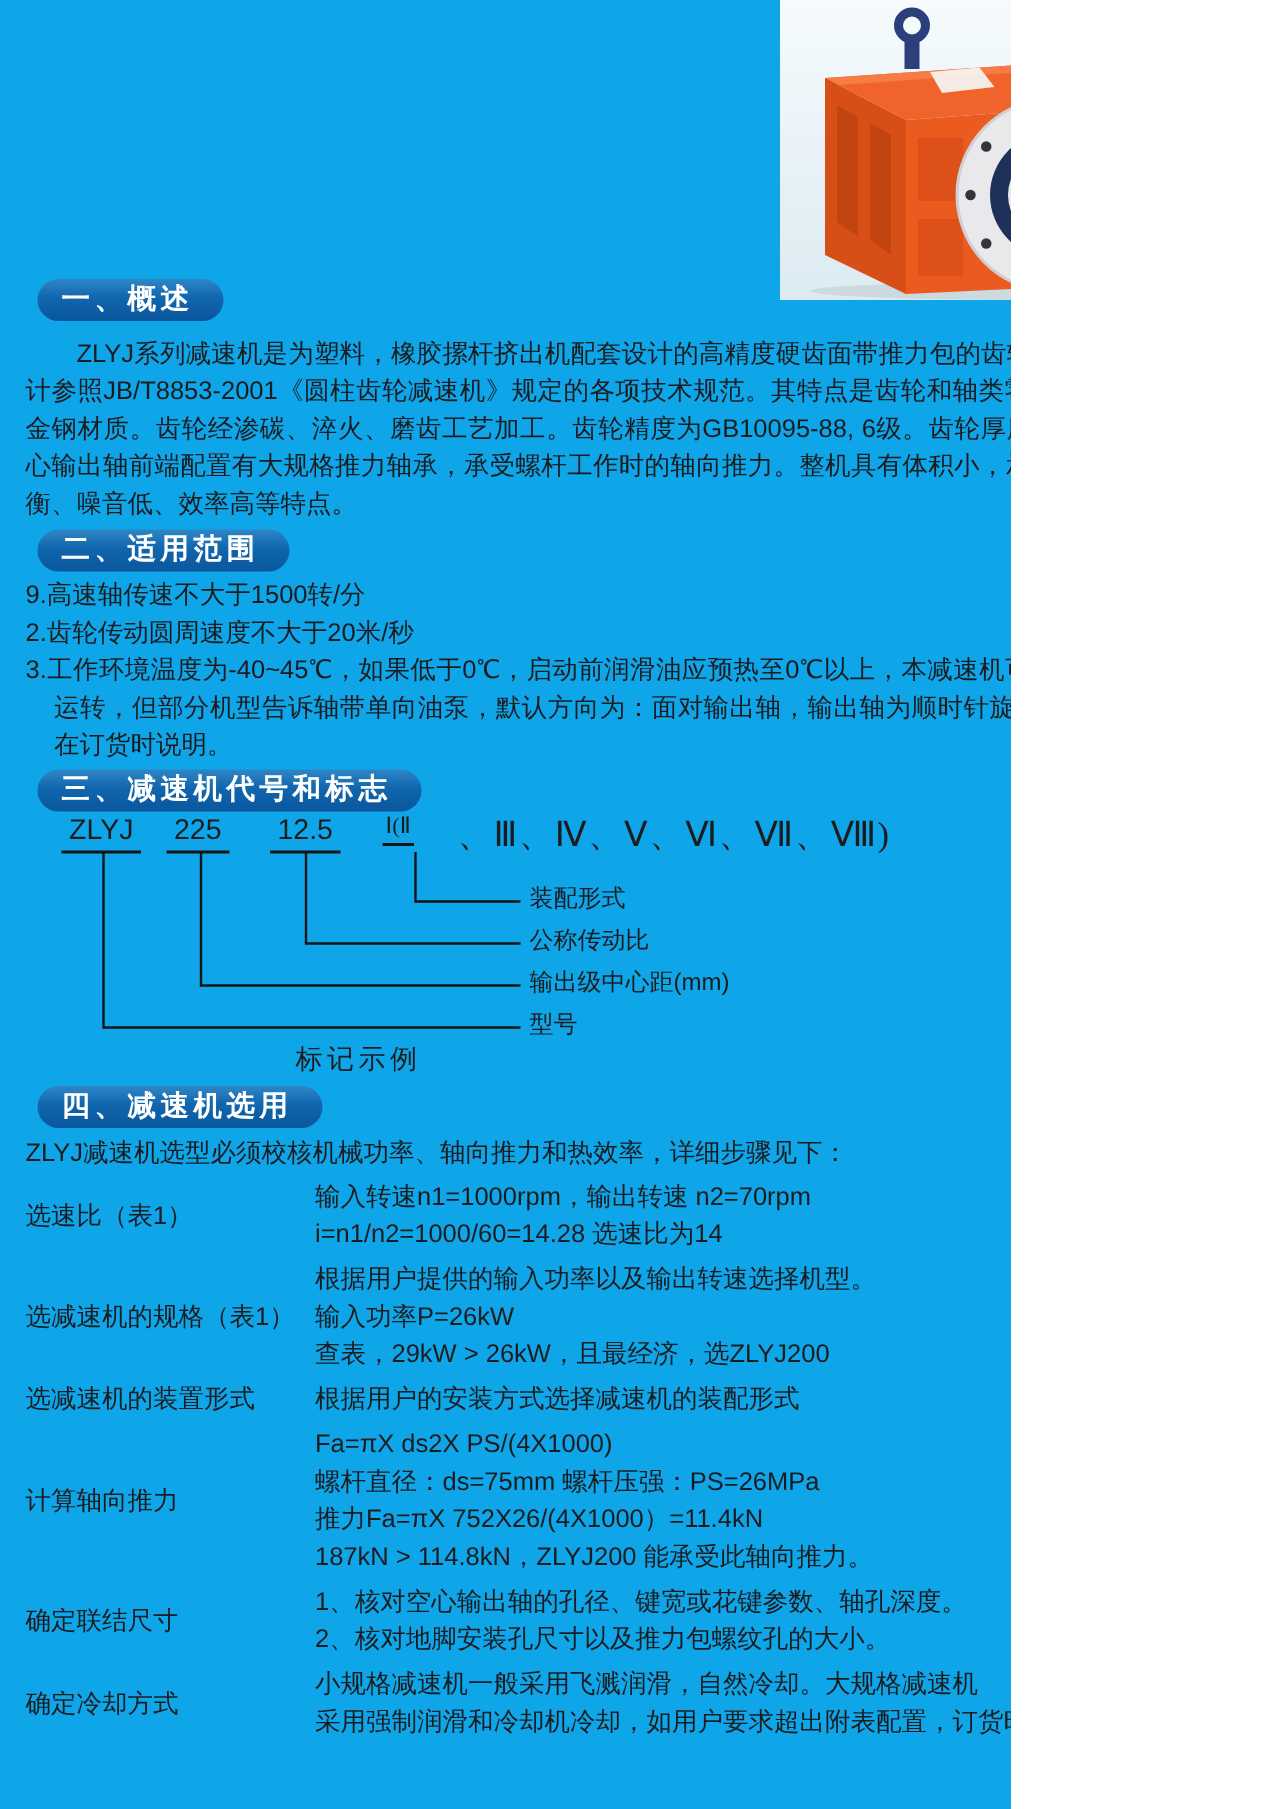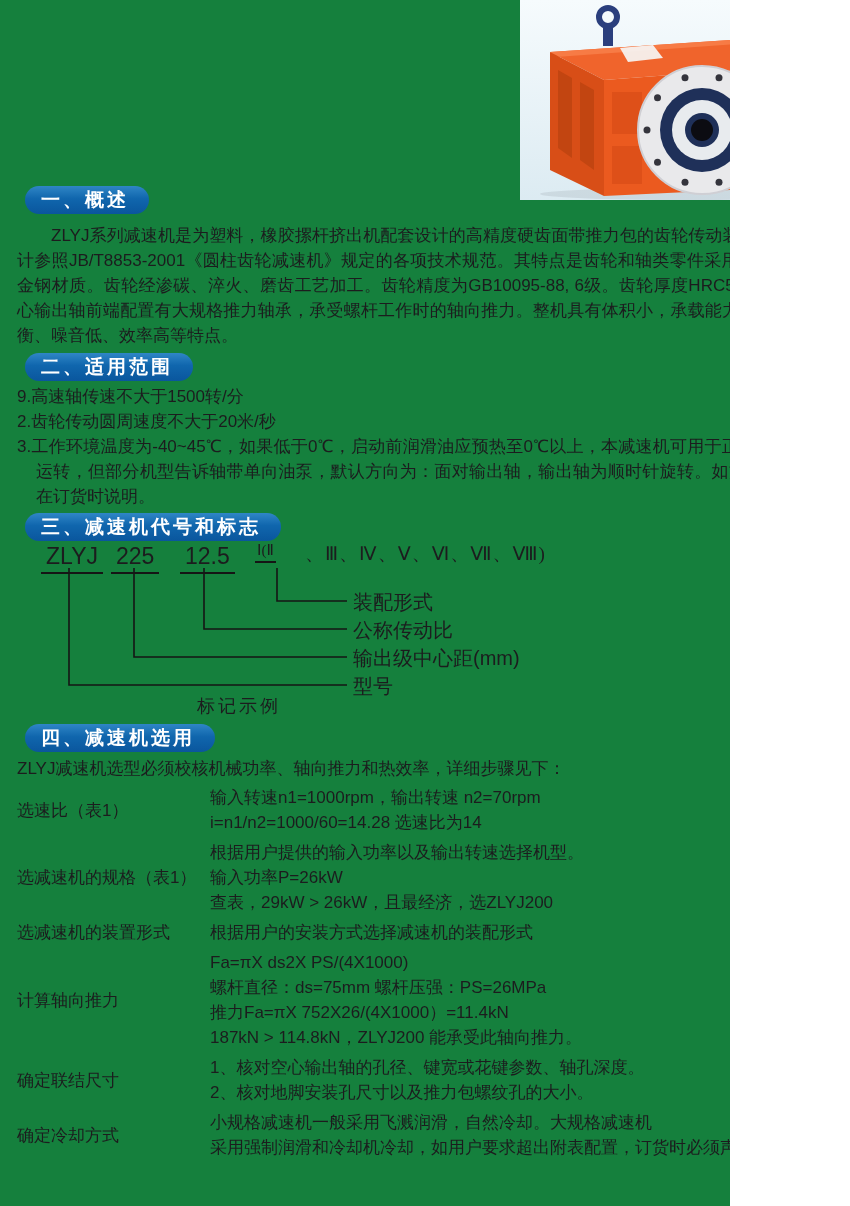--- a/index.html
+++ b/index.html
@@ -1,20 +1,20 @@
 <!DOCTYPE html>
 <html><head>
 <meta charset="utf-8">
 <style>
   * { margin:0; padding:0; box-sizing:border-box; }
   html,body { background:#ffffff; }
   .page {
     position:relative;
-    width:730px; height:1206px;
-    background:#15803d;
+    width:674px; height:1206px;
+    background:#0ea5e9;
     font-family:"Liberation Sans", sans-serif;
     color:#1c1c1e;
     overflow:hidden;
   }
   
   .photo { position:absolute; top:0; left:520px; width:330px; height:200px; }
 
   
   .content { position:absolute; top:186px; left:17px; width:808px; }
 
@@ -44,41 +44,41 @@
     text-align:justify;
   }
   .hang { padding-left:19px; text-indent:-19px; }
   .intro-line { font-size:17px; line-height:25px; font-weight:500; margin:4px 0 3px; }
 
   
   .diagram { position:relative; height:178px; margin:0 0 5px 0; }
   .diagram svg.connectors { position:absolute; left:0; top:0; }
   .code {
     position:absolute; top:2px;
-    font-size:23px; font-weight:500;
+    font-size:19px; font-weight:500;
     border-bottom:2px solid #151515;
     padding:0 5px 2px;
   }
   .code-1 { left:24px; }
   .code-2 { left:94px; }
   .code-3 { left:163px; }
   .code-4h {
     position:absolute; top:0; left:238px;
     font-family:"Liberation Serif", serif;
     font-size:15px;
     border-bottom:2px solid #151515;
     padding:0 2px 2px;
   }
   .code-4t {
     position:absolute; top:0; left:288px;
     font-family:"Liberation Serif", serif;
-    font-size:19px;
+    font-size:23px;
     letter-spacing:1px;
   }
-  .dlabel { position:absolute; left:336px; font-size:20px; font-weight:500; }
+  .dlabel { position:absolute; left:336px; font-size:16px; font-weight:500; }
   .dlabel-1 { top:48px; }
   .dlabel-2 { top:76px; }
   .dlabel-3 { top:104px; }
   .dlabel-4 { top:132px; }
   .dcaption { position:absolute; left:180px; top:153px; font-size:18px; font-weight:500; letter-spacing:3px;font-family:Liberation Mono, monospace; }
 
   
   .steps { margin-top:4px; }
   .step-row { display:flex; align-items:center; margin-bottom:5px; }
   .step-label { width:193px; flex-shrink:0; font-size:17px; font-weight:500; }

